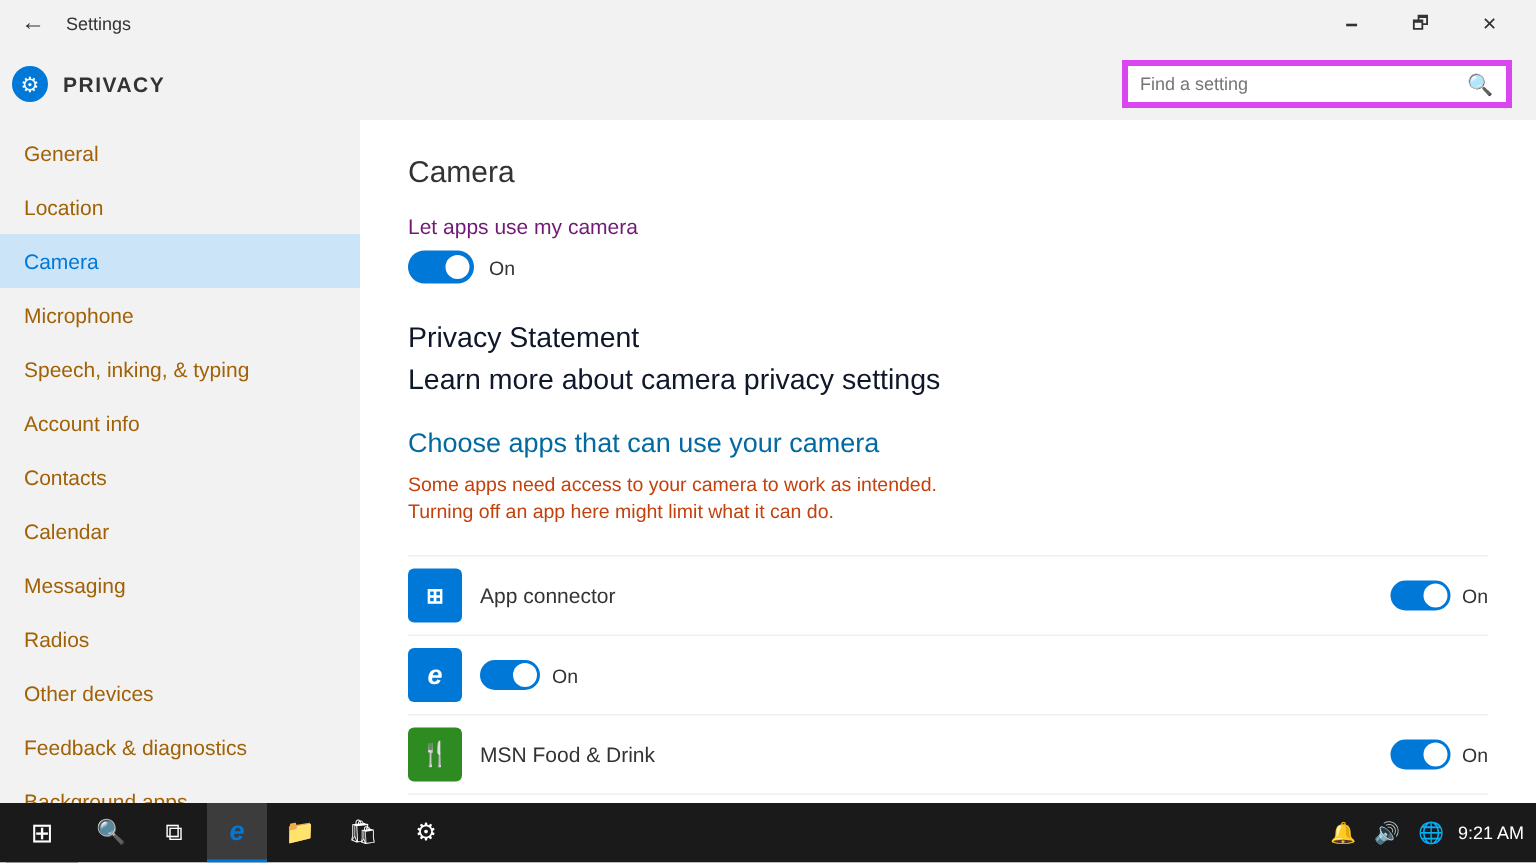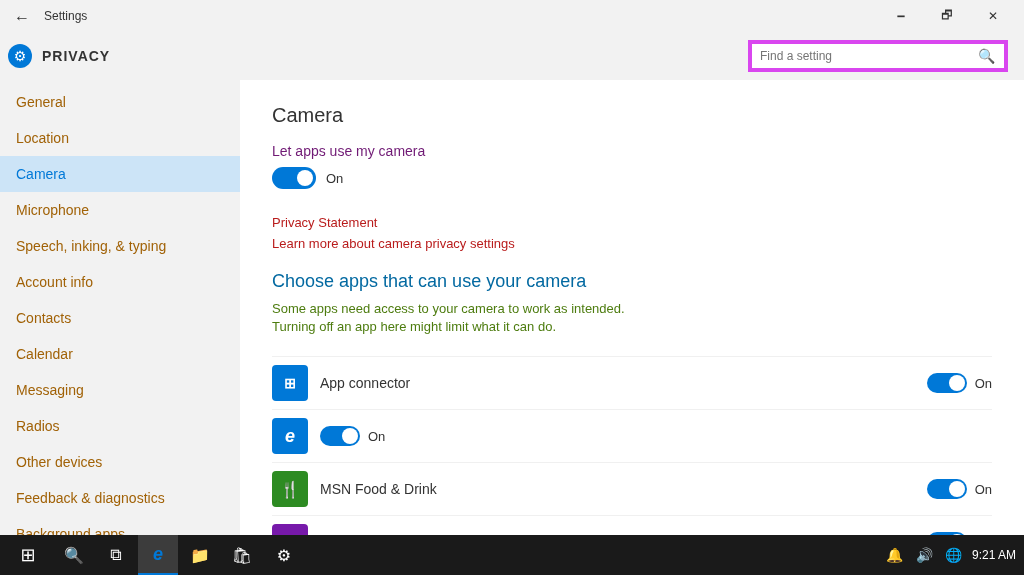--- a/index.html
+++ b/index.html
@@ -109,23 +109,23 @@
       color: #333;
       margin-bottom: 16px;
     }
     .toggle-row {
       display: flex;
       align-items: center;
       gap: 10px;
       margin-bottom: 8px;
     }
     .toggle-label { font-size: 14px; color: #701a75; }
-    .link-text { color: #b91c1c; font-size: 13px; cursor: pointer; text-decoration: none; display: block; margin-bottom: 6px; }
+    .link-text { color: #0f172a; font-size: 19px; cursor: pointer; text-decoration: none; display: block; margin-bottom: 6px; }
     .choose-title { font-size: 18px; font-weight: 300; color: #0369a1; margin: 20px 0 8px; }
-    .choose-desc { font-size: 13px; color: #4d7c0f; margin-bottom: 20px; line-height: 1.4; }
+    .choose-desc { font-size: 13px; color: #c2410c; margin-bottom: 20px; line-height: 1.4; }
 
     
     .app-row {
       display: flex;
       align-items: center;
       padding: 8px 0;
       border-top: 1px solid #f0f0f0;
     }
     .app-icon {
       width: 36px; height: 36px;

